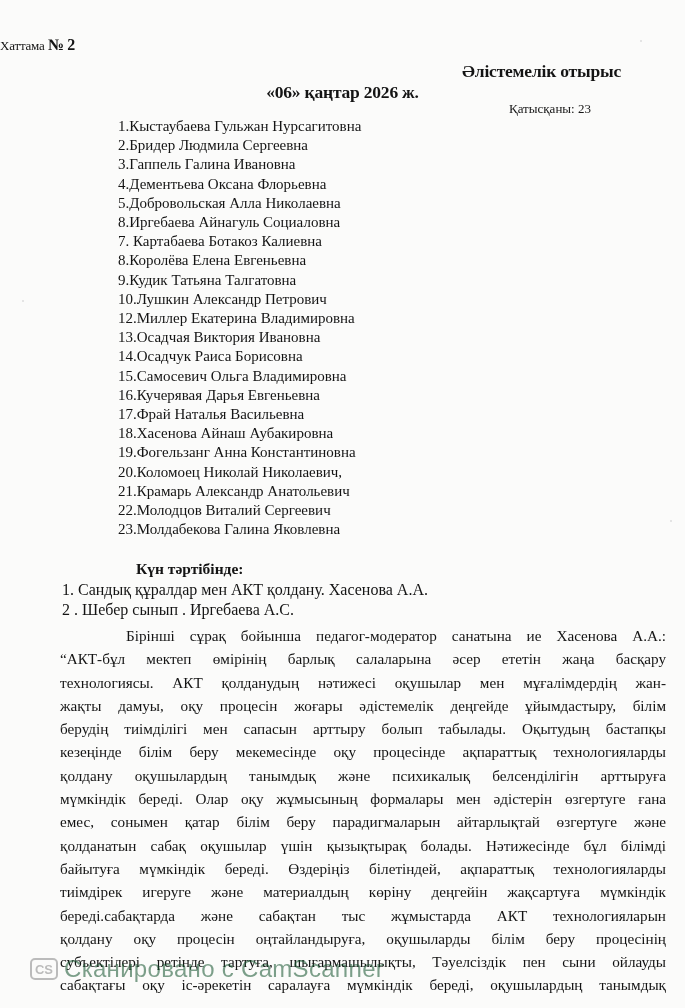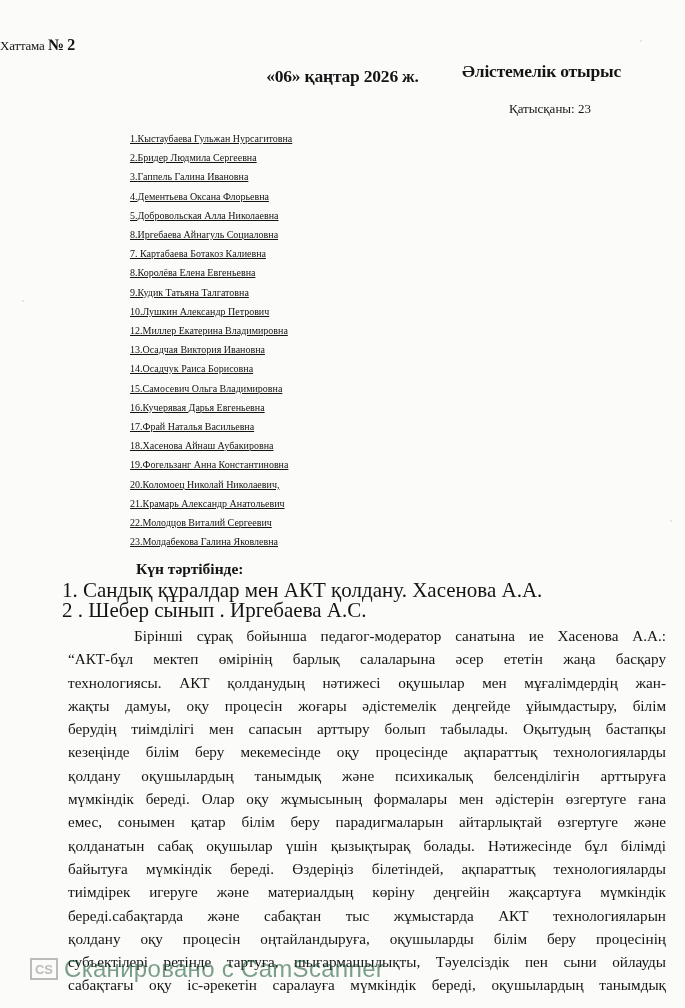--- a/index.html
+++ b/index.html
@@ -14,60 +14,59 @@
   .protocol-title {
     position: absolute; top: 36px; left: 0; width: 685px; text-align: left;
     font-size: 13px; letter-spacing: -0.2px;
   }
   .protocol-title .num { font-weight: bold; font-size: 16px; }
   .meeting-title {
     position: absolute; top: 61px; left: 0; width: 621px; text-align: right;
     font-size: 17.5px; font-weight: bold; letter-spacing: -0.2px;
   }
   .meeting-date {
-    position: absolute; top: 66px; left: 0; width: 685px; text-align: center;
+    position: absolute; top: 82px; left: 0; width: 685px; text-align: center;
     font-size: 17.5px; font-weight: bold; letter-spacing: -0.2px;
   }
   .attendance {
     position: absolute; top: 101px; left: 509px;
     font-size: 13px;
   }
   .attendees {
-    position: absolute; top: 117px; left: 118px; margin: 12px; padding: 0; list-style: none;
-    font-size: 10px; line-height: 19.2px; text-decoration: underline;
+    position: absolute; top: 117px; left: 118px; margin: 0; padding: 0; list-style: none;
+    font-size: 15px; line-height: 19.2px;
   }
   .attendees li { white-space: nowrap; }
   .agenda-heading {
     position: absolute; top: 560px; left: 136px;
     font-size: 15.5px; font-weight: bold; text-align: center;
   }
   .agenda {
     position: absolute; top: 580px; left: 62px; margin: 0; padding: 0; list-style: none;
-    font-size: 21px; line-height: 20px;
+    font-size: 16px; line-height: 20px;
   }
   .agenda li { white-space: nowrap; }
   .body-text {
     position: absolute; top: 624px; left: 60px; width: 606px;
     font-size: 15.2px; line-height: 23.3px;
     text-align: justify;
     margin: 0;
   }
   .body-text .line {
     display: block; text-align: justify; text-align-last: justify; white-space: nowrap;
     overflow: visible;
-    margin-left: 8px;
   }
   .body-text .line.indent { padding-left: 66px; }
   .watermark {
     position: absolute; left: 30px; top: 954px; height: 30px;
     display: flex; align-items: center; gap: 6px;
     opacity: 0.55; pointer-events: none;
   }
   .cs-logo {
-    width: 28px; height: 22px; border: 2px solid #888; border-radius: 0;
+    width: 28px; height: 22px; border: 2px solid #888; border-radius: 5px;
     font-family: "Liberation Sans", sans-serif; font-weight: bold; font-size: 13px;
     color: #888; display: flex; align-items: center; justify-content: center;
     box-sizing: border-box;
   }
   .wm-text {
     font-family: "Liberation Sans", sans-serif; font-size: 24px; color: #14532d;
     letter-spacing: 0.3px;
   }
   .speck { position: absolute; background: #ddd; border-radius: 50%; }
 </style>

